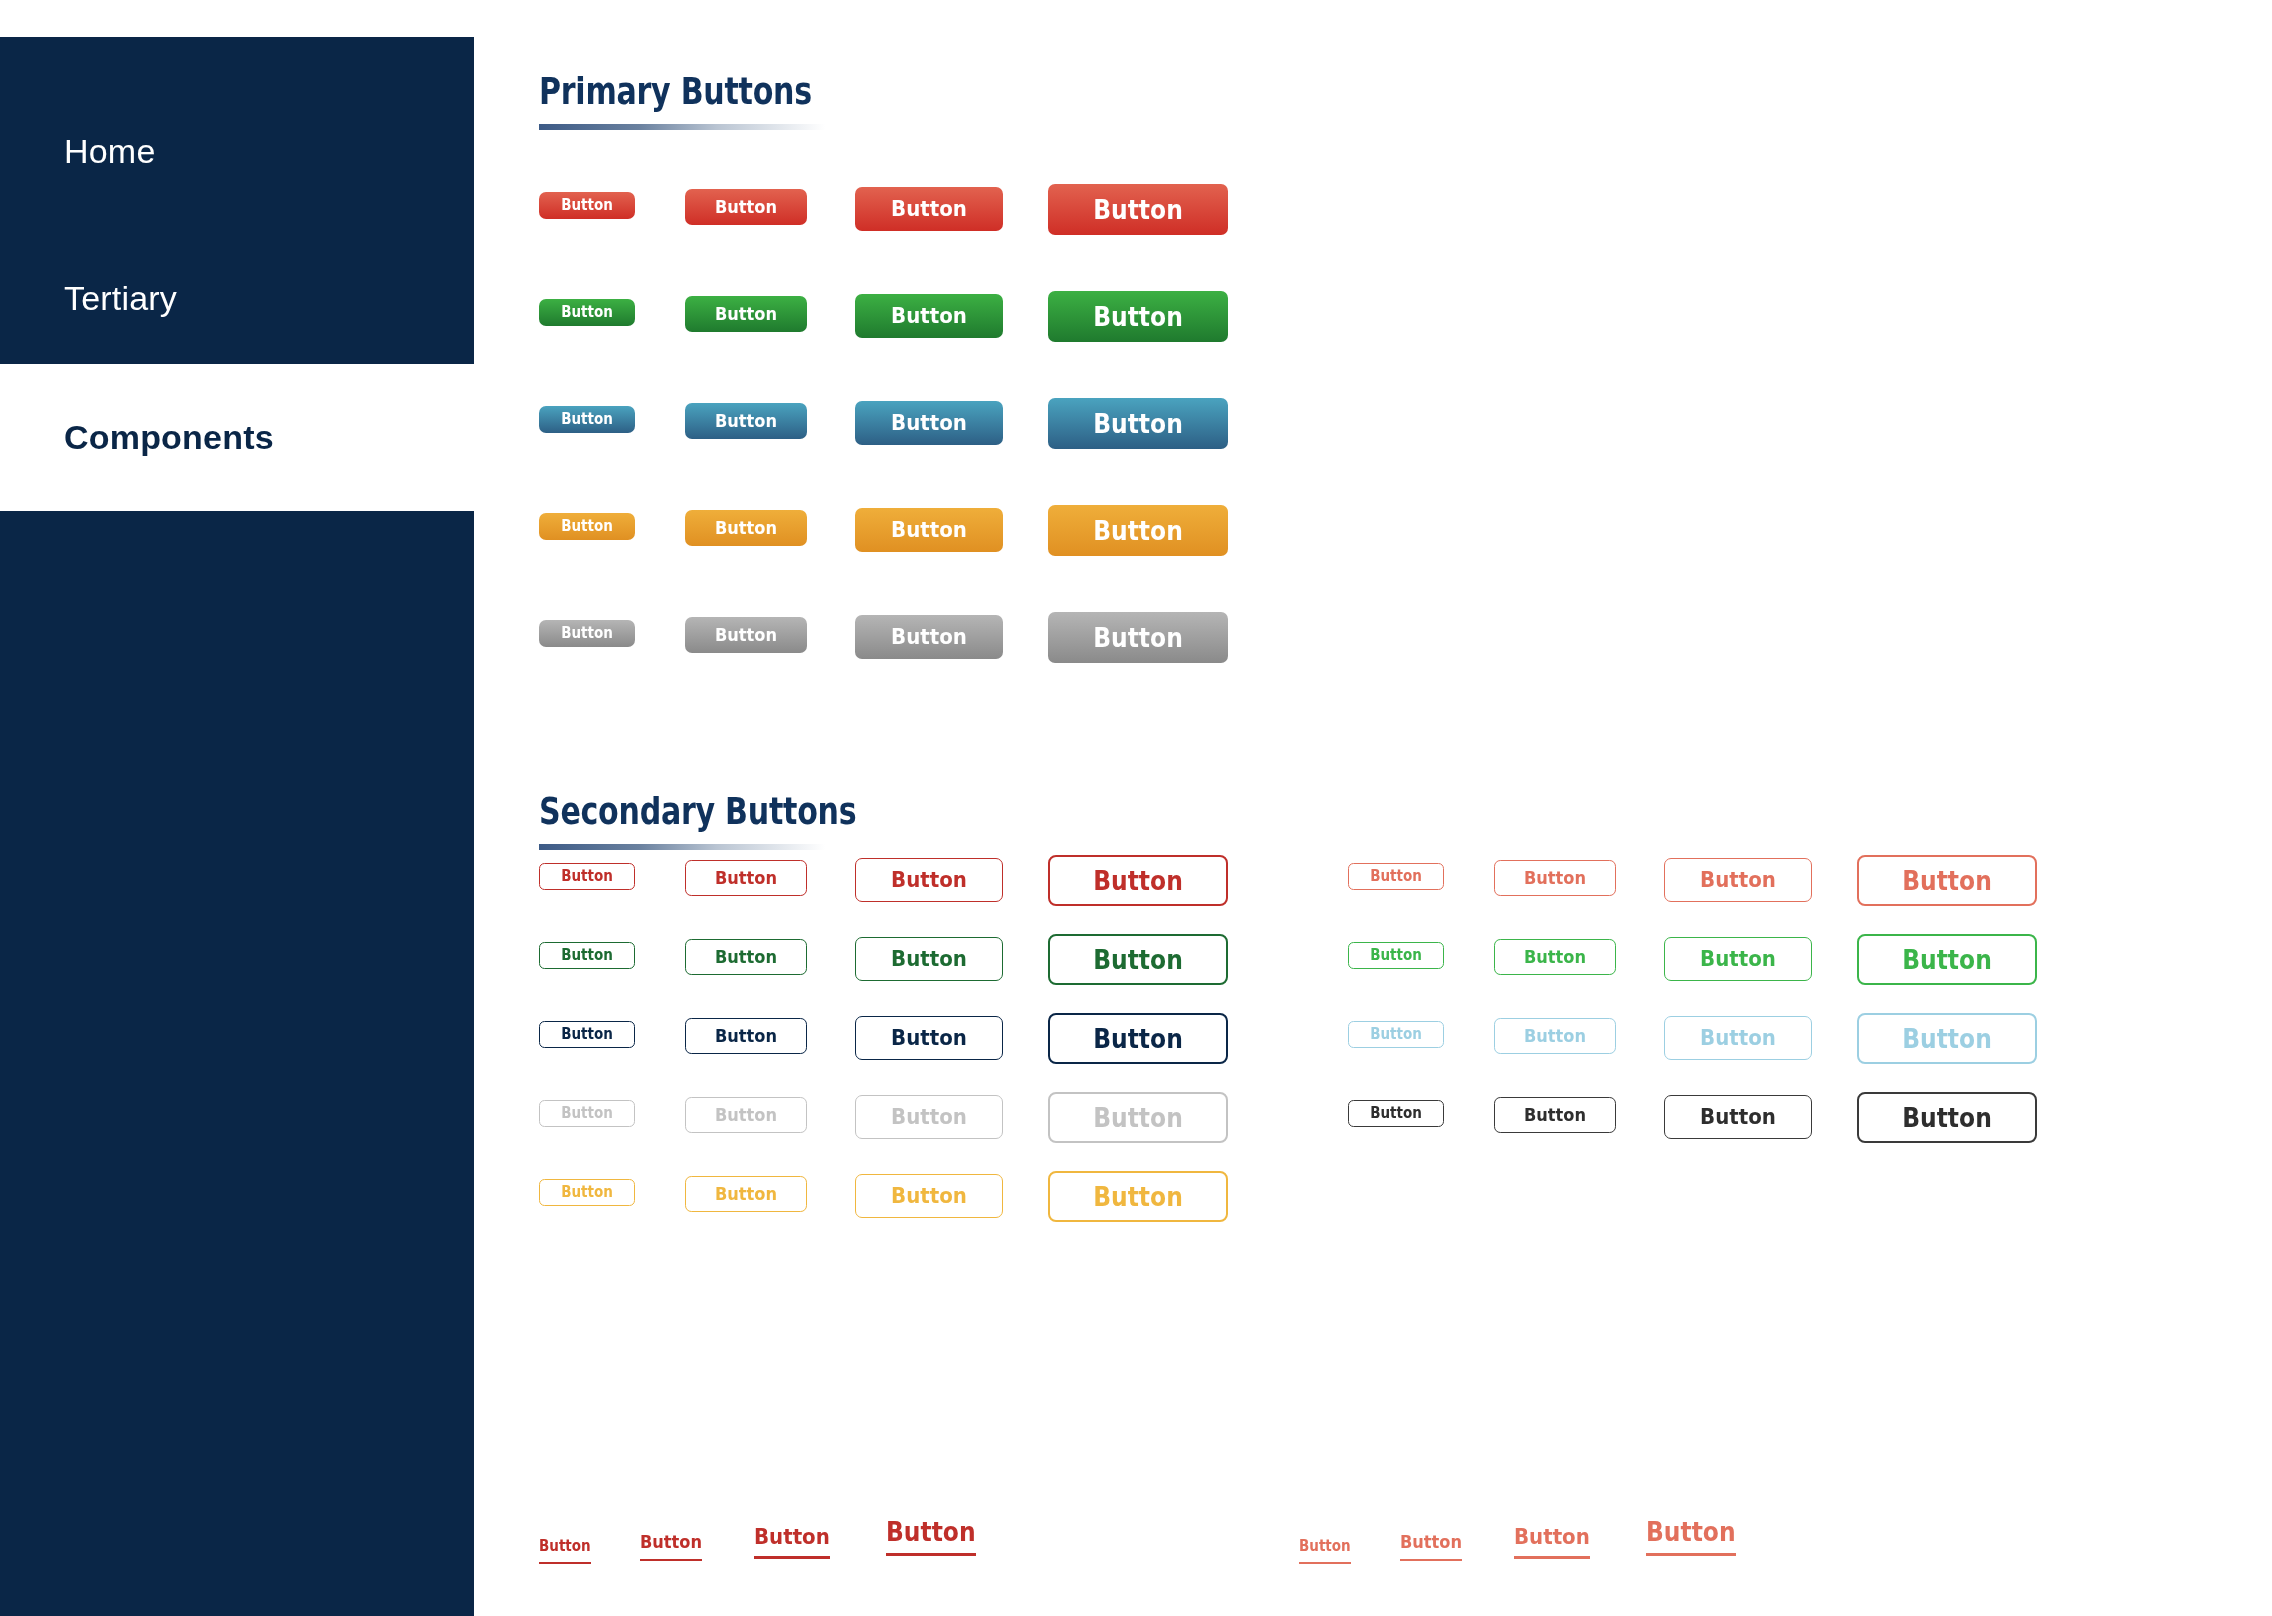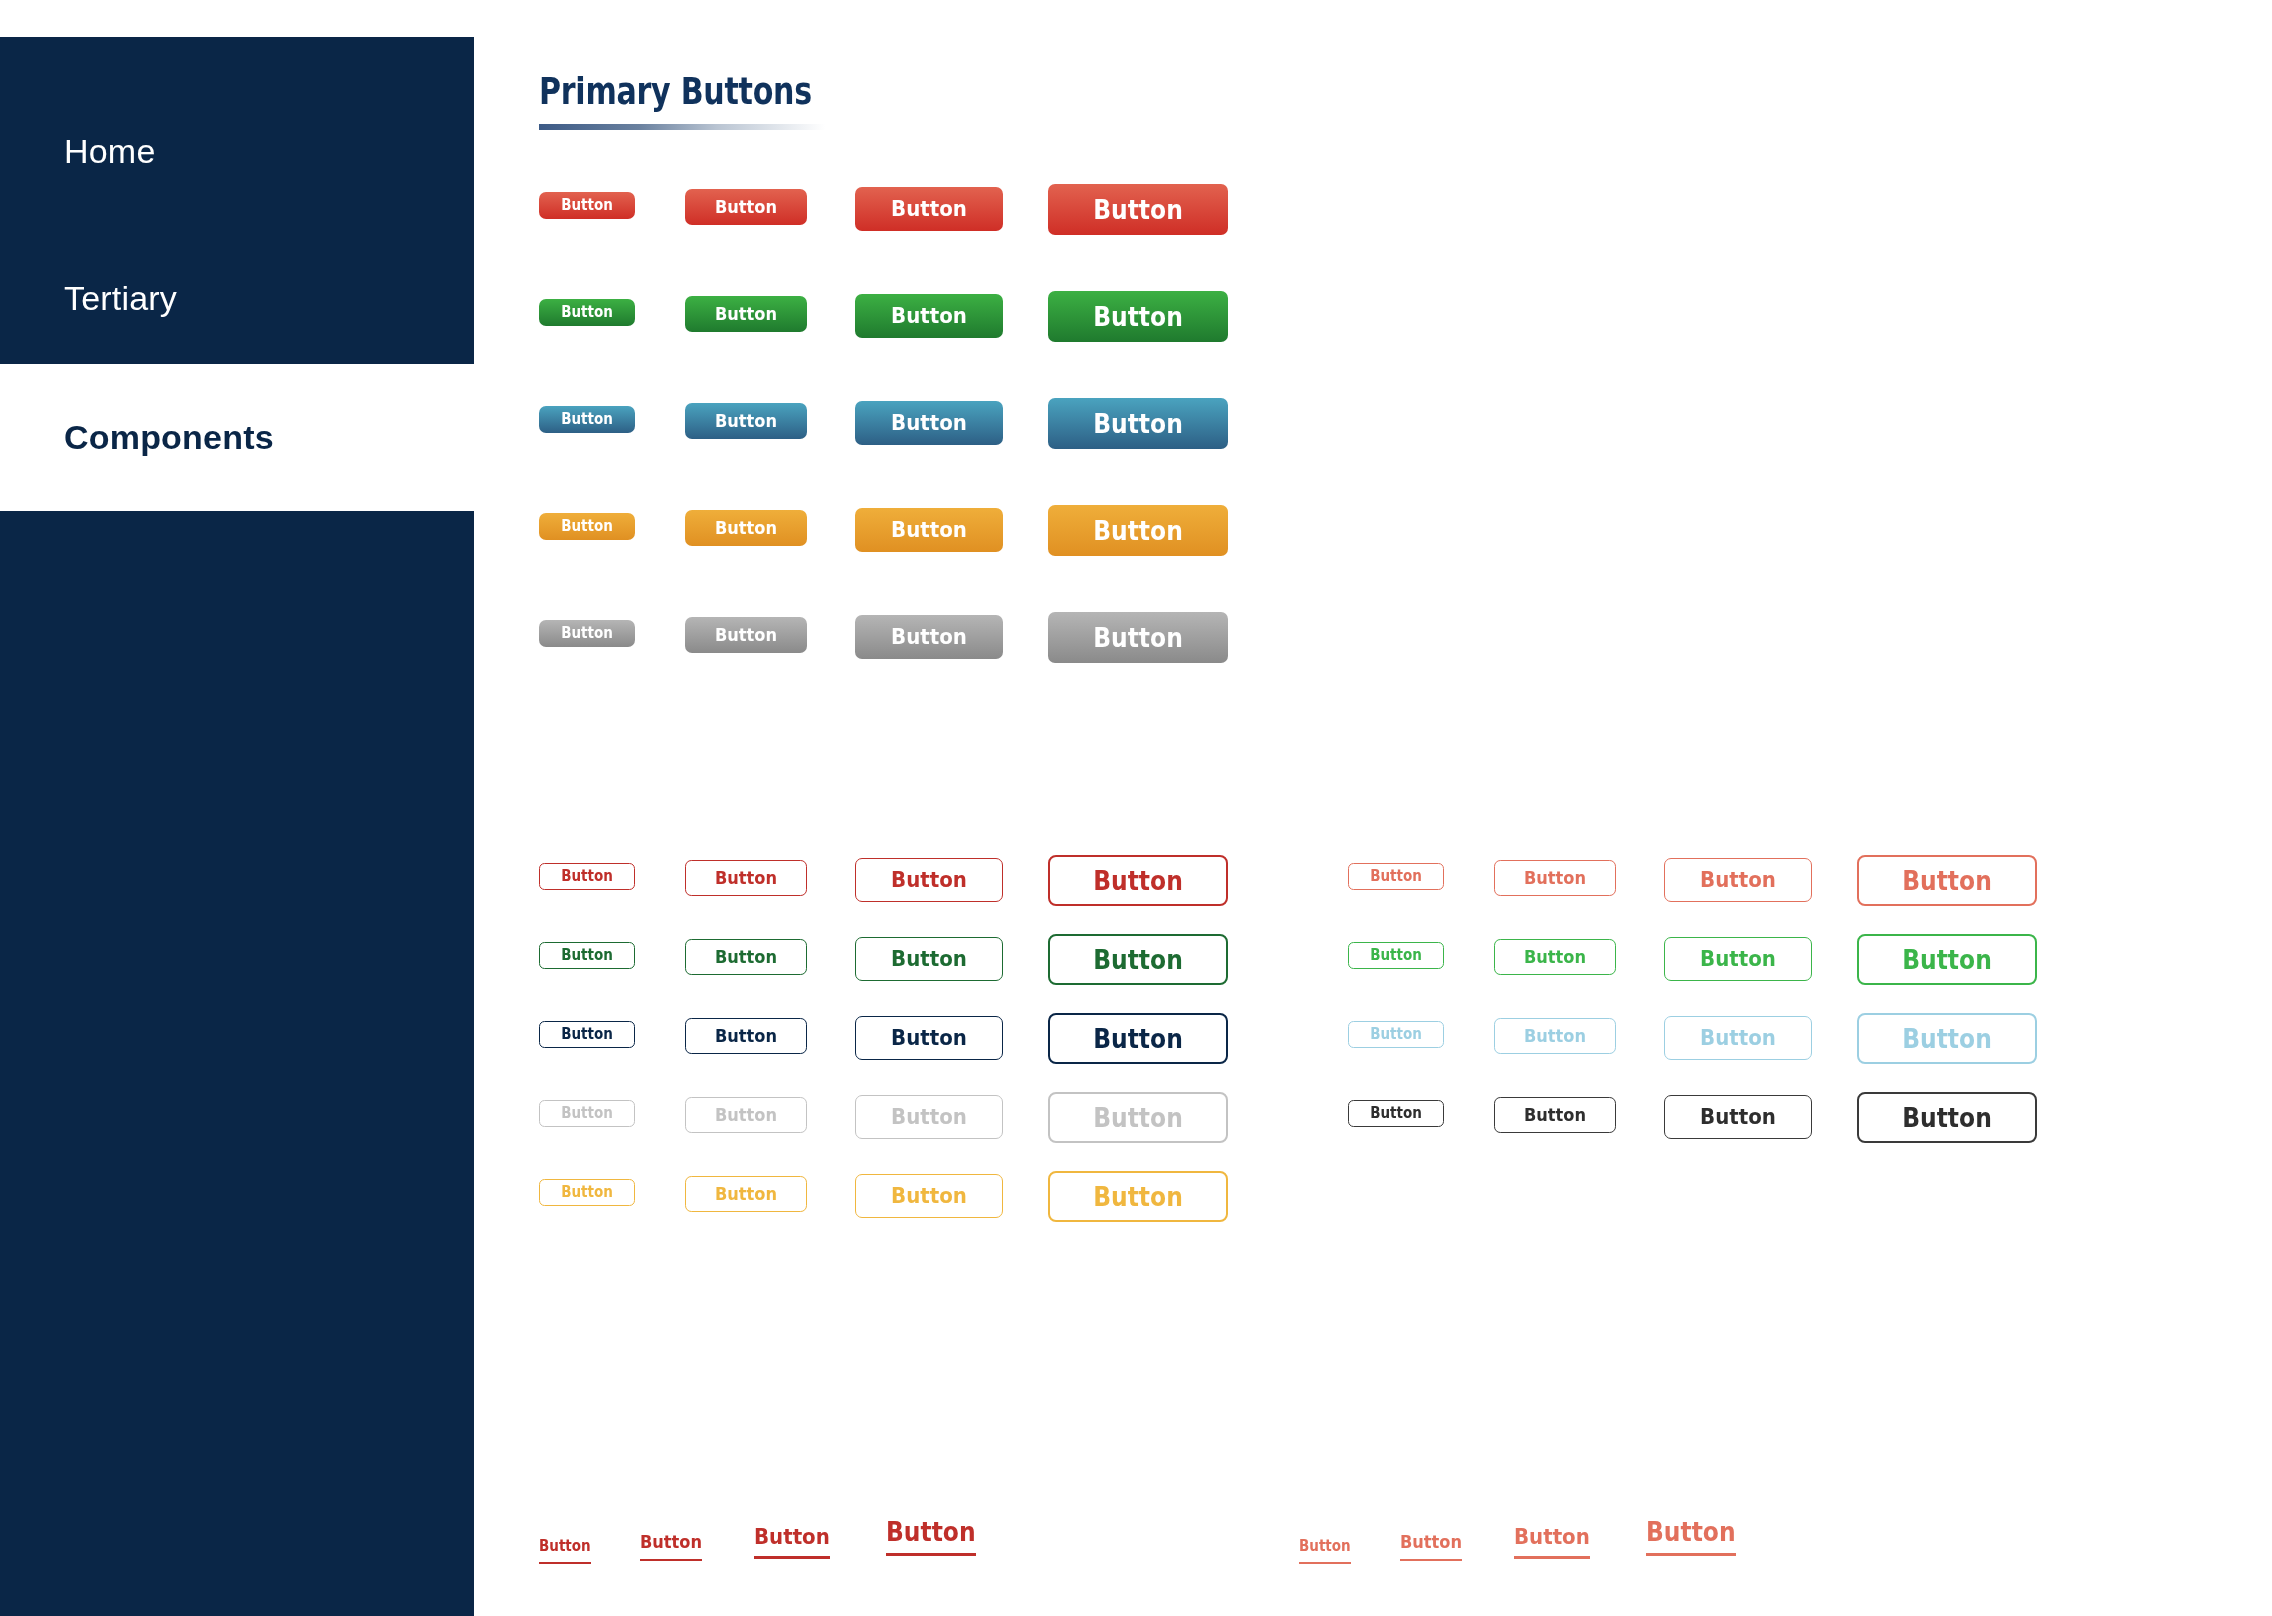--- a/index.html
+++ b/index.html
@@ -258,20 +258,24 @@
           </div>
         <div class="btn filled s3 p-disabled">
             <span>Button</span>
           </div>
         <div class="btn filled s4 p-disabled">
             <span>Button</span>
           </div>
       </div>
     </div>
 
+    <div class="section-head sec-secondary">
+      <div class="title">Secondary Buttons</div>
+      <div class="rule"></div>
+    </div>
 
     <div class="grid grid-sec-left">
       <div class="row">
         <div class="btn outline s1 o-red">
             <span>Button</span>
           </div>
         <div class="btn outline s2 o-red">
             <span>Button</span>
           </div>
         <div class="btn outline s3 o-red">

